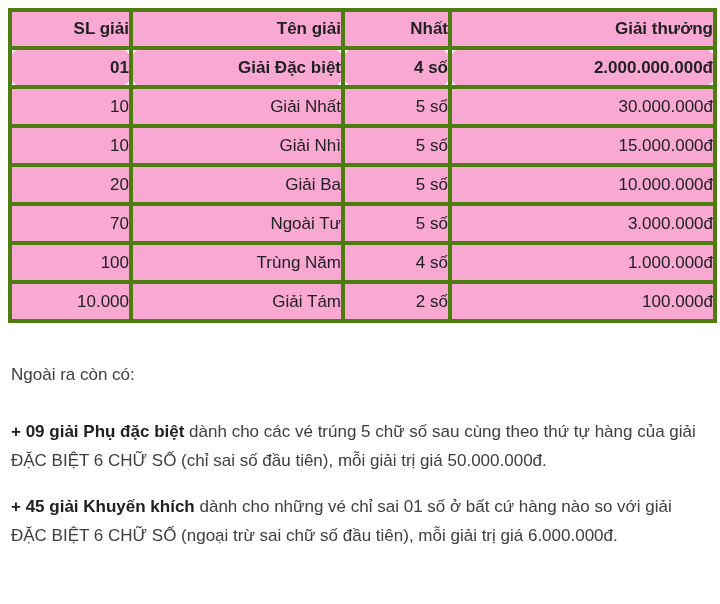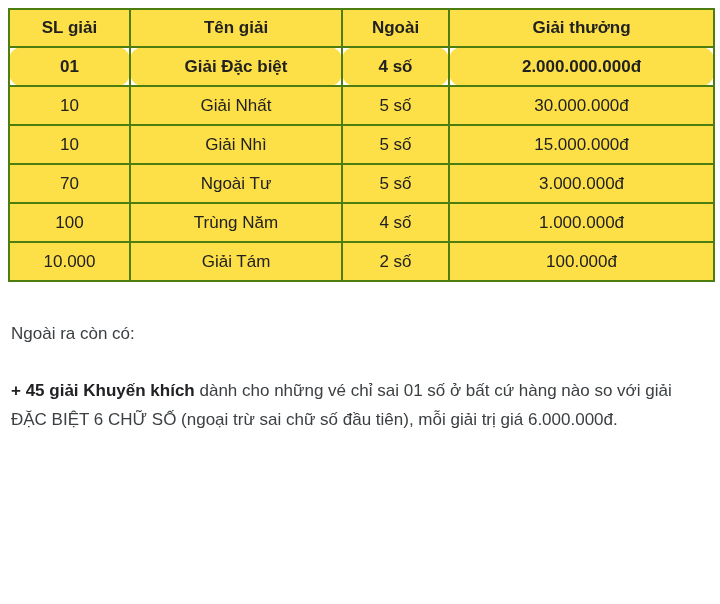--- a/index.html
+++ b/index.html
@@ -21,26 +21,26 @@
     table-layout: fixed;
     color: #212121;
     font-size: 17px;
   }
   table.prize-table col.c1 { width: 121px; }
   table.prize-table col.c2 { width: 212px; }
   table.prize-table col.c3 { width: 107px; }
   table.prize-table col.c4 { width: 265px; }
   table.prize-table th,
   table.prize-table td {
-    border: 2px solid #4d7c0f;
-    text-align: center;
+    border: 4px solid #4d7c0f;
+    text-align: right;
     vertical-align: middle;
     height: 39px;
     font-weight: 400;
-    background: #fde047;
+    background: #f9a8d4;
   }
   table.prize-table thead th {
     font-weight: 700;
     height: 38px;
   }
   table.prize-table tr.row-special td {
     font-weight: 700;
     border-radius: 13px;
   }
   .notes {
@@ -71,21 +71,21 @@
     <colgroup>
       <col class="c1">
         <col class="c2">
         <col class="c3">
         <col class="c4">
     </colgroup>
     <thead>
       <tr>
         <th>SL giải</th>
         <th>Tên giải</th>
-        <th>Ngoài</th>
+        <th>Nhất</th>
         <th>Giải thưởng</th>
       </tr>
     </thead>
     <tbody>
       <tr class="row-special">
         <td>01</td>
         <td>Giải Đặc biệt</td>
         <td>4 số</td>
         <td>2.000.000.000đ</td>
       </tr>
@@ -93,20 +93,26 @@
         <td>10</td>
         <td>Giải Nhất</td>
         <td>5 số</td>
         <td>30.000.000đ</td>
       </tr>
       <tr>
         <td>10</td>
         <td>Giải Nhì</td>
         <td>5 số</td>
         <td>15.000.000đ</td>
+      </tr>
+      <tr>
+        <td>20</td>
+        <td>Giải Ba</td>
+        <td>5 số</td>
+        <td>10.000.000đ</td>
       </tr>
       <tr>
         <td>70</td>
         <td>Ngoài Tư</td>
         <td>5 số</td>
         <td>3.000.000đ</td>
       </tr>
       <tr>
         <td>100</td>
         <td>Trùng Năm</td>
@@ -117,16 +123,17 @@
         <td>10.000</td>
         <td>Giải Tám</td>
         <td>2 số</td>
         <td>100.000đ</td>
       </tr>
     </tbody>
   </table>
 
   <div class="notes">
     <div class="intro">Ngoài ra còn có:</div>
+    <p class="note"><b>+ 09 giải Phụ đặc biệt</b><span> dành cho các vé trúng 5 chữ số sau cùng theo thứ tự hàng của giải ĐẶC BIỆT 6 CHỮ SỐ (chỉ sai số đầu tiên), mỗi giải trị giá 50.000.000đ.</span></p>
     <p class="note"><b>+ 45 giải Khuyến khích</b><span> dành cho những vé chỉ sai 01 số ở bất cứ hàng nào so với giải ĐẶC BIỆT 6 CHỮ SỐ (ngoại trừ sai chữ số đầu tiên), mỗi giải trị giá 6.000.000đ.</span></p>
   </div>
 
 </div>
 
 </body></html>

